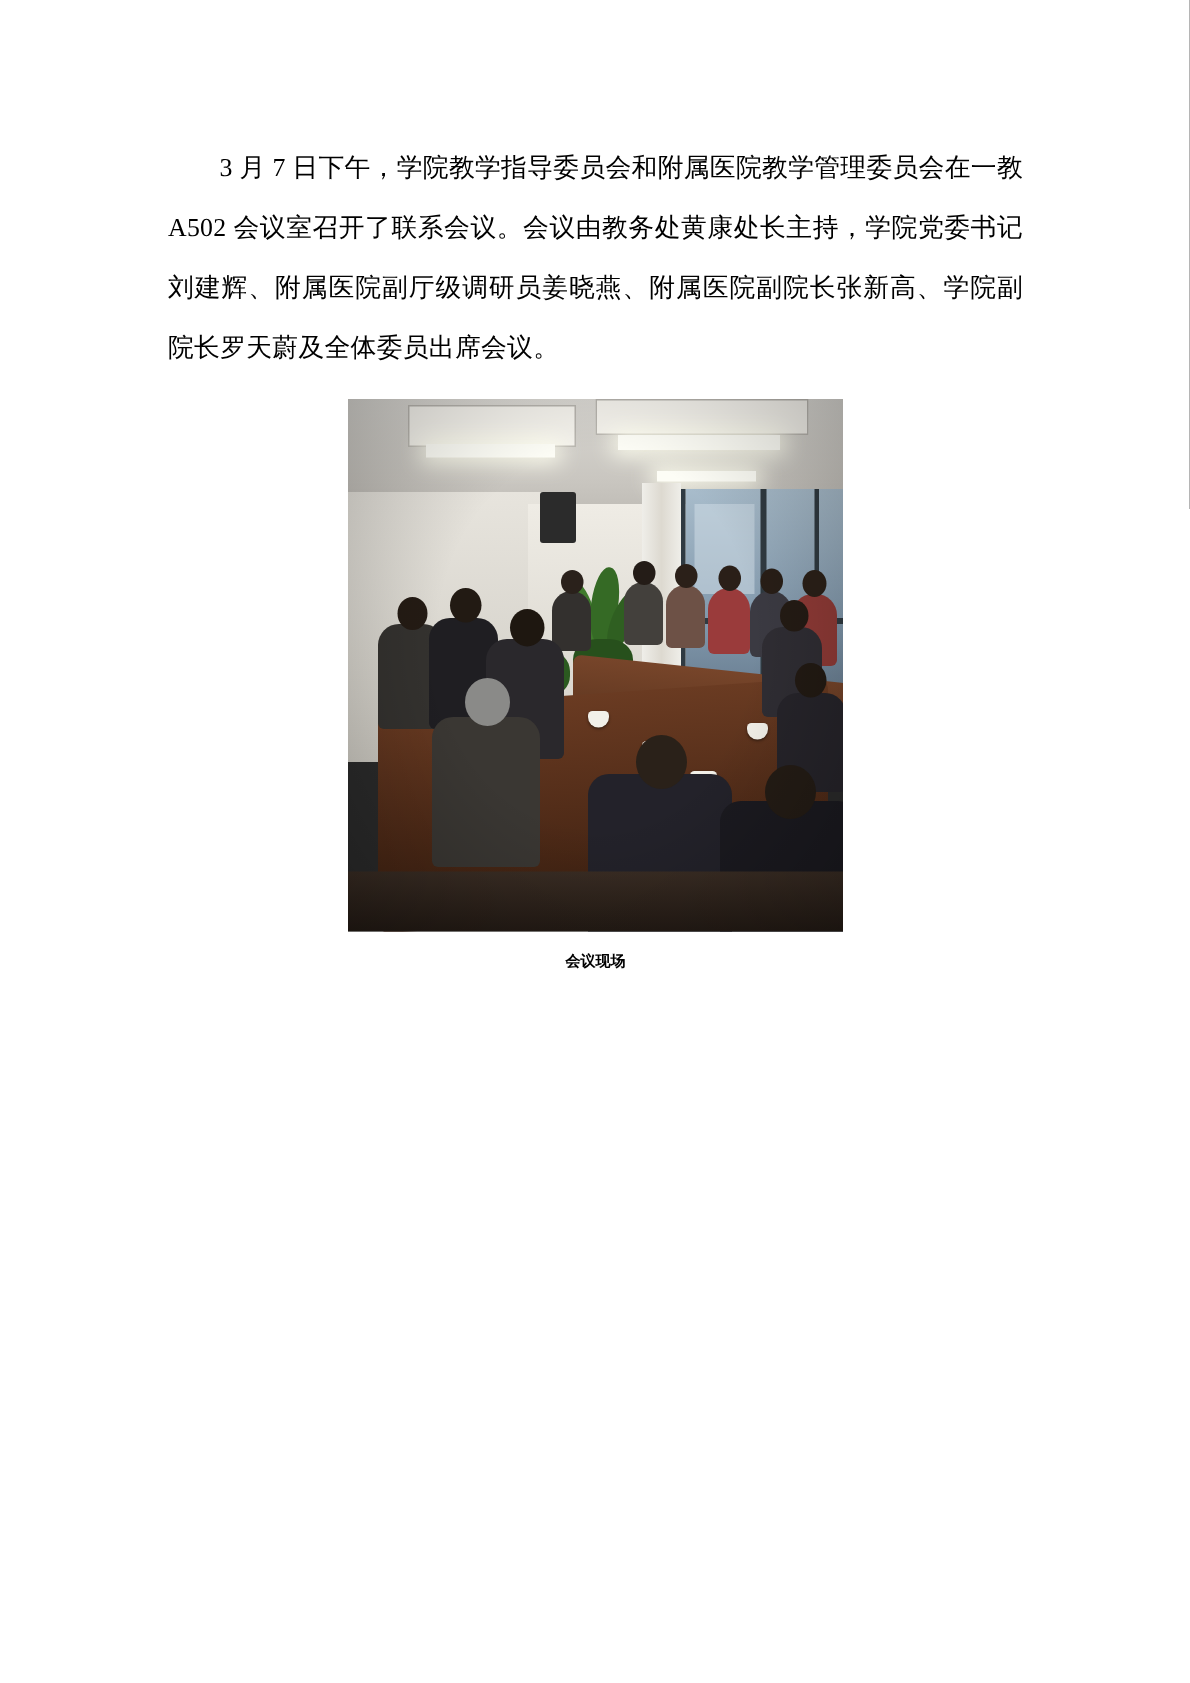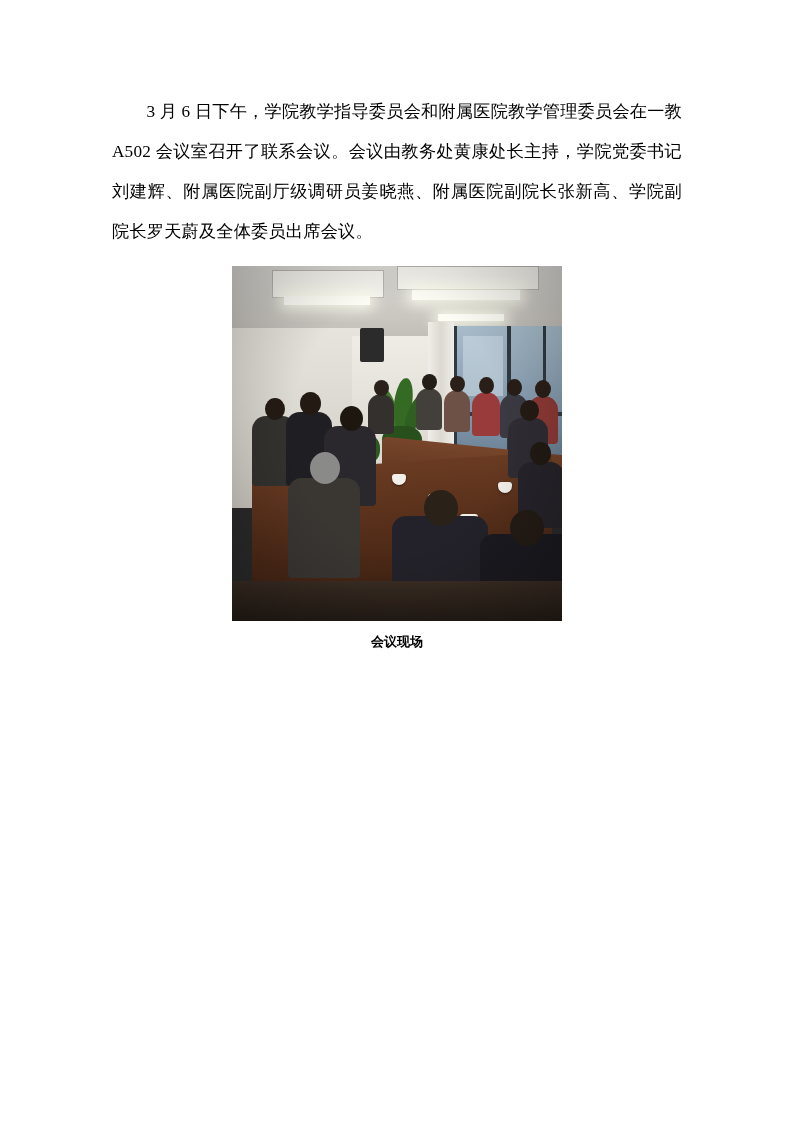--- a/index.html
+++ b/index.html
@@ -46,21 +46,21 @@
     width: 330px;
     height: 355px;
     display: block;
     margin: 0 auto;
     border: 0;
     position: relative;
     overflow: hidden;
     background: #2b2b2b;
   }
   .caption {
-    font-size: 13px;
+    font-size: 10px;
     font-weight: bold;
     text-align: center;
     line-height: 34px;
     margin-top: 4px;
     color: #000000;
     font-family: "Liberation Sans", sans-serif;
   }
   .para2 {
     margin-top: 6px;
   }
@@ -138,21 +138,21 @@
     position:absolute; inset:0;
     background: radial-gradient(ellipse at 50% 45%, rgba(0,0,0,0) 45%, rgba(0,0,0,.28) 100%);
   }
 </style>
 </head>
 <body>
 
 <div class="page">
   <div class="content">
 
-    <p class="para indent">3 月 6 日下午，学院教学指导委员会和附属医院教学管理委员会在一教 A502 会议室召开了联系会议。会议由教务处黄康处长主持，学院党委书记刘建辉、附属医院副厅级调研员姜晓燕、附属医院副院长张新高、学院副院长罗天蔚及全体委员出席会议。</p>
+    <p class="para indent">3 月 7 日下午，学院教学指导委员会和附属医院教学管理委员会在一教 A502 会议室召开了联系会议。会议由教务处黄康处长主持，学院党委书记刘建辉、附属医院副厅级调研员姜晓燕、附属医院副院长张新高、学院副院长罗天蔚及全体委员出席会议。</p>
 
     <div class="figure">
       <div class="photo" role="img">
         <div class="scene">
           <div class="ceiling"></div>
           <div class="ceil-panel" style="left:40px;top:4px;width:110px;height:26px;"></div>
           <div class="ceil-panel" style="left:165px;top:0px;width:140px;height:22px;"></div>
           <div class="light" style="left:52px;top:30px;width:86px;height:9px;"></div>
           <div class="light" style="left:180px;top:24px;width:108px;height:10px;"></div>
           <div class="light" style="left:206px;top:48px;width:66px;height:7px;"></div>

